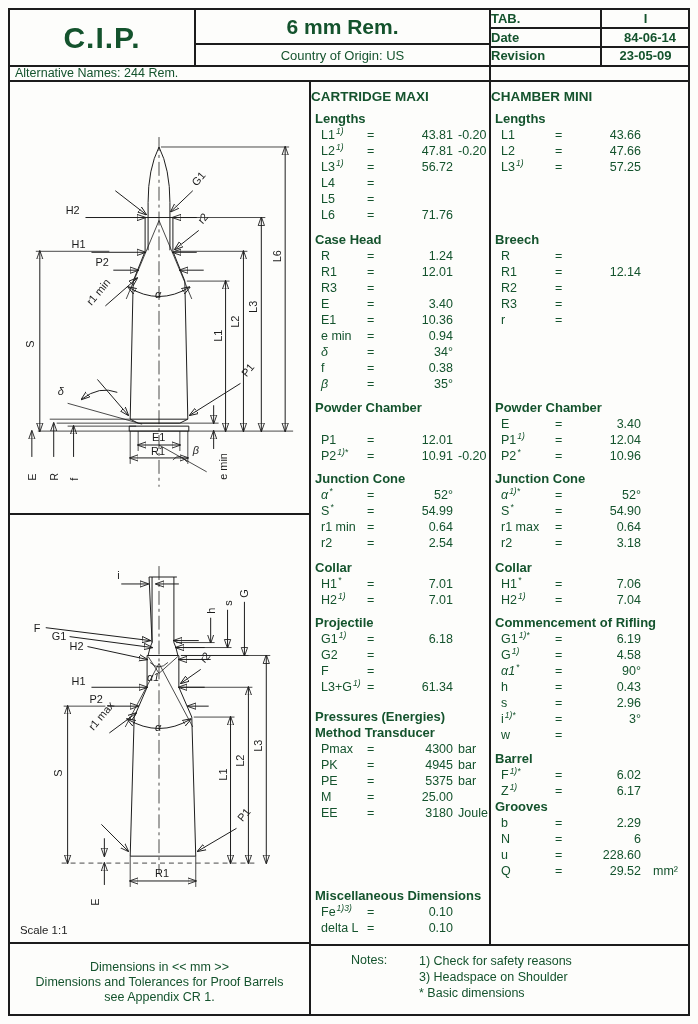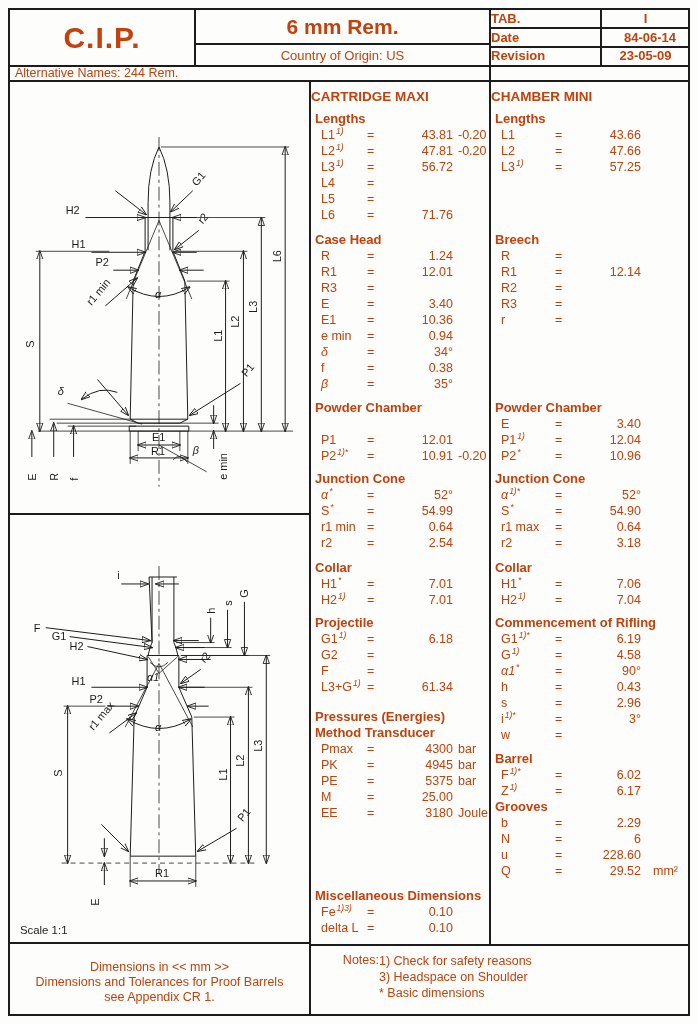--- a/index.html
+++ b/index.html
@@ -1,16 +1,16 @@
 <!DOCTYPE html>
 <html><head>
 <meta charset="utf-8">
 <style>
   html,body{margin:0;padding:0;background:#e8e8e6;}
-  .page{position:relative;width:698px;height:1024px;background:#fdfdfb;font-family:"Liberation Sans",sans-serif;color:#c2410c;overflow:hidden;}
+  .page{position:relative;width:698px;height:1024px;background:#fdfdfb;font-family:"Liberation Sans",sans-serif;color:#14532d;overflow:hidden;}
   .frame{position:absolute;left:8px;top:8px;width:682px;height:1008px;border:2px solid #1c1c1c;box-sizing:border-box;}
   .vl{position:absolute;width:2px;background:#1c1c1c;}
   .hl{position:absolute;height:2px;background:#1c1c1c;}
   .abs{position:absolute;box-sizing:border-box;}
   .cip{font-size:30px;font-weight:bold;letter-spacing:1px;display:flex;align-items:center;justify-content:center;}
   .cart-name{font-size:21px;font-weight:bold;display:flex;align-items:center;justify-content:center;}
   .origin{font-size:13px;display:flex;align-items:center;justify-content:center;}
   .tab-row{display:flex;align-items:center;font-size:13px;font-weight:bold;}
   .tab-row .tl{width:112px;padding-left:0;}
   .tab-row .tv{flex:1;text-align:center;}
@@ -22,21 +22,21 @@
   .col-cart .row{grid-template-columns:56px 20px 66px 1fr;}
   .col-chmb .row{grid-template-columns:64px 22px 64px 1fr;}
   .row .lab{padding-left:10px;}
   .row .val{text-align:right;}
   .col-cart .row .ext{padding-left:5px;}
   .col-chmb .row .ext{padding-left:12px;}
   sup.s{font-size:8.5px;font-style:italic;line-height:0;vertical-align:super;margin-left:1px;}
   .gk{font-style:italic;}
   .bl-box{font-size:12.5px;text-align:center;line-height:15px;padding-top:16px;}
   .notes{font-size:12.5px;display:flex;padding-top:7px;}
-  .notes .nl{width:68px;text-align:right;}
+  .notes .nl{width:68px;padding-left:40px;}
   .notes .nlines div{line-height:16px;}
   svg{position:absolute;overflow:visible;}
   svg line,svg path{stroke:#1c1c1c;stroke-width:1;fill:none;}
   svg .thin{stroke-width:0.8;}
   svg .cl{stroke-dasharray:14 4 3 4;stroke-width:0.8;}
   svg .dash{stroke-dasharray:5 4;stroke-width:0.8;}
   svg text{fill:#1c1c1c;font-size:11px;font-family:"Liberation Sans",sans-serif;}
   svg text.gk{font-style:italic;}
   svg text.scale{font-size:11.5px;}
 </style>

